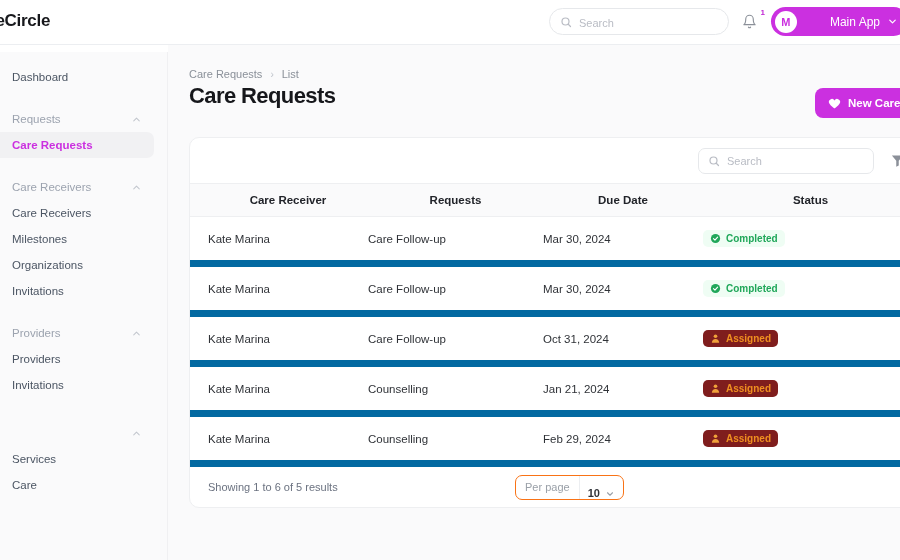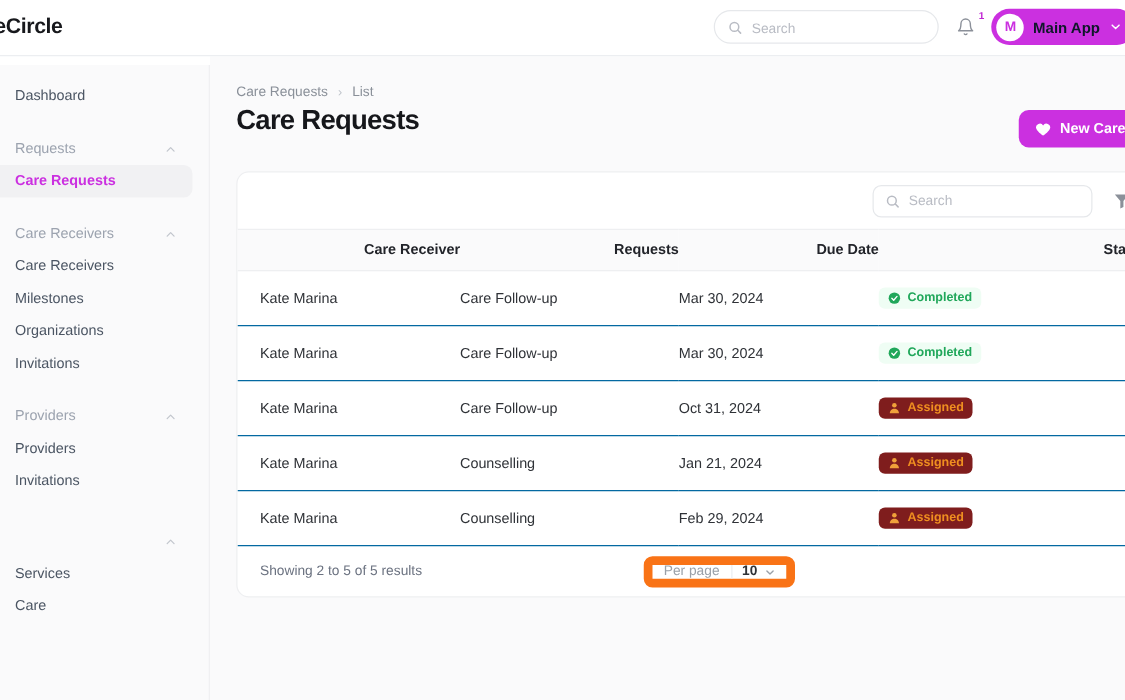--- a/index.html
+++ b/index.html
@@ -108,24 +108,25 @@
   .app-pill .avatar {
     width: 22px; height: 22px;
     border-radius: 50%;
     background: #ffffff;
     color: #cb30e0;
     font-size: 11px;
     font-weight: 700;
     display: flex; align-items: center; justify-content: center;
   }
   .app-pill .app-label {
-    color: #0f172a;
+    color: #ffffff;
     font-size: 12px;
-    font-weight: 700;
+    font-weight: 400;
     white-space: nowrap;
+    margin-left: 26px;
   }
 
   
   .sidebar {
     position: absolute;
     top: 52px; left: 0;
     width: 168px;
     height: 515px;
     background: #fafafb;
     border-right: 1px solid #f0f0f2;
@@ -268,29 +269,29 @@
   }
 
   table {
     width: 100%;
     border-collapse: collapse;
   }
   thead th {
     background: #fafafb;
     border-top: 1px solid #eeeff1;
     border-bottom: 1px solid #eeeff1;
-    text-align: right;
+    text-align: center;
     font-size: 11.5px;
     font-weight: 700;
     color: #22242a;
     padding: 10px 0 10px 0;
     height: 33px;
   }
   tbody td {
-    border-bottom: 1px solid #0369a1;
+    border-bottom: 7px solid #0369a1;
     font-size: 11.5px;
     color: #2f3237;
     padding: 13px 0;
     height: 40px;
   }
   .col-1 { width: 178px; padding-left: 18px !important; }
   .col-2 { width: 175px; }
   .col-3 { width: 160px; }
   .col-4 { width: auto; }
 
@@ -312,21 +313,21 @@
     align-items: center;
     padding: 0 18px;
     position: relative;
   }
   .results-text { font-size: 11px; color: #6b7280; }
 
   .perpage {
     position: absolute;
     left: 325px;
     height: 25px;
-    border: 7px solid #f97316;
+    border: 1px solid #f97316;
     border-radius: 7px;
     display: flex;
     align-items: stretch;
     overflow: hidden;
     cursor: pointer;
   }
   .perpage .pp-label {
     display: flex; align-items: center;
     padding: 0 9px;
     font-size: 11px;
@@ -578,21 +579,21 @@
                       <path d="M4 21c0-4.4 3.6-8 8-8s8 3.6 8 8z"></path>
                     </svg>
                   </span>
                   <span>Assigned</span>
                 </span></td>
             </tr>
           </tbody>
       </table>
 
       <div class="card-footer">
-        <div class="results-text">Showing 2 to 5 of 5 results</div>
+        <div class="results-text">Showing 1 to 6 of 5 results</div>
         <div class="perpage">
           <span class="pp-label">Per page</span>
           <span class="pp-value">
             <span>10</span>
             <span>
               <svg width="10" height="10" viewBox="0 0 24 24" fill="none" stroke="#9aa0a8" stroke-width="2.6" stroke-linecap="round" stroke-linejoin="round">
                 <polyline points="6 9 12 15 18 9"></polyline>
               </svg>
             </span>
           </span>

